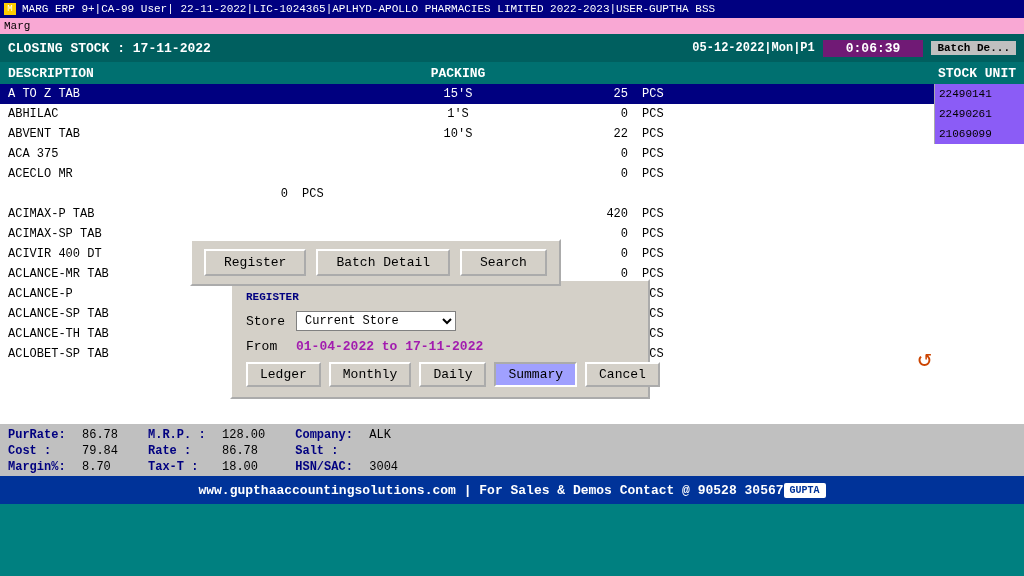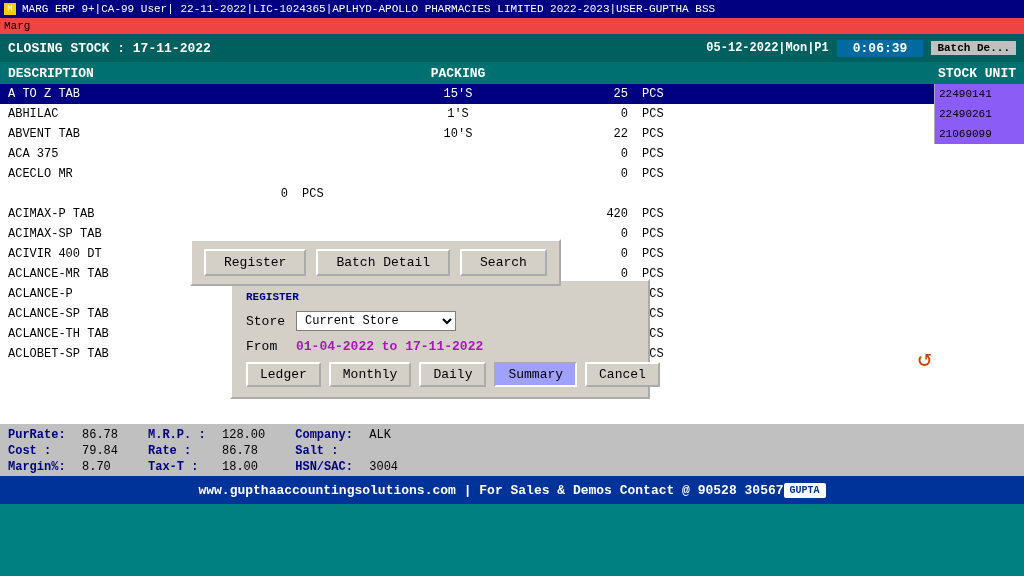--- a/index.html
+++ b/index.html
@@ -26,21 +26,21 @@
     #title-bar .icon {
       width: 12px;
       height: 12px;
       background: #ffcc00;
       display: inline-block;
       font-size: 9px;
       text-align: center;
       line-height: 12px;
     }
     #menu-bar {
-      background: #ef4444;
+      background: #f9a8d4;
       height: 16px;
       font-size: 11px;
       padding: 1px 4px;
       display: flex;
       align-items: center;
     }
 
     
     #header {
       background: #005f5f;
@@ -53,23 +53,23 @@
       font-size: 13px;
       font-weight: bold;
     }
     #header .right-info {
       display: flex;
       align-items: center;
       gap: 8px;
       font-size: 12px;
     }
     #clock-box {
-      background: #0369a1;
-      color: #ffffff;
-      padding: 1px 16px;
+      background: #701a75;
+      color: #ffffff;
+      padding: 1px 23px;
       font-size: 13px;
       font-weight: bold;
       text-align: right;
     }
     #batch-det-label {
       background: #c0c0c0;
       color: #000000;
       padding: 1px 6px;
       font-size: 11px;
     }

